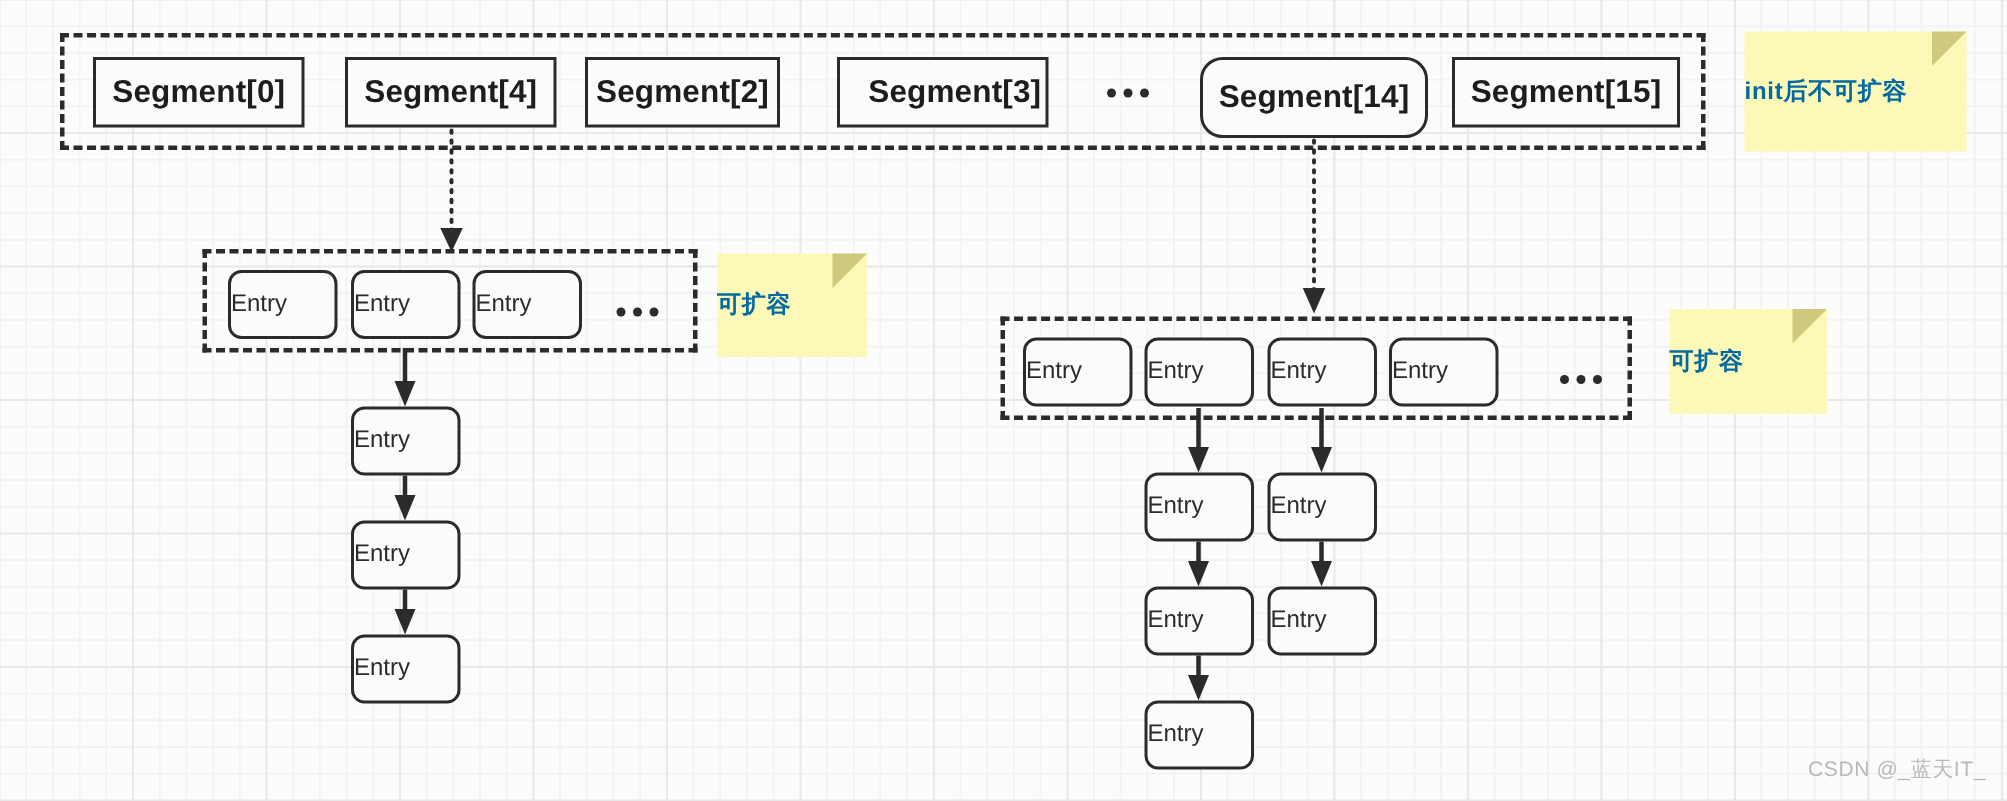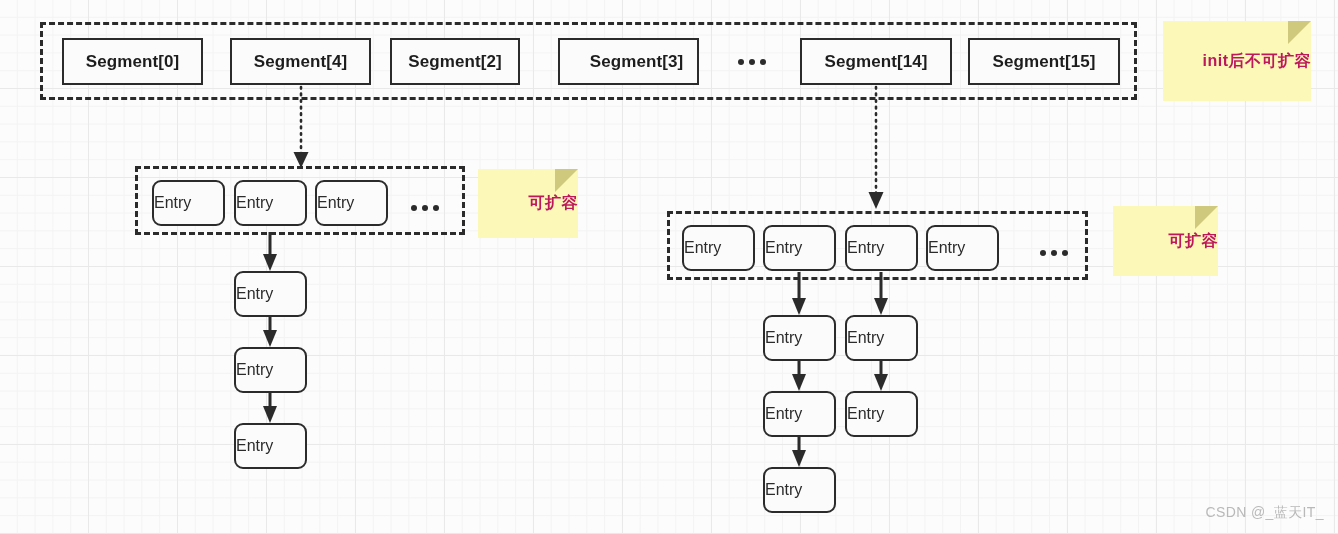--- a/index.html
+++ b/index.html
@@ -35,21 +35,21 @@
 
   
   .segment-box {
     position: absolute;
     box-sizing: border-box;
     background: #fbfbfb;
     border: 2.5px solid #2b2b2b;
     display: flex;
     align-items: center;
     justify-content: center;
-    font-size: 17px;
+    font-size: 21px;
     font-weight: bold;
     color: #1d1d1d;
     letter-spacing: 0.1px;
   }
 
   
   .entry-box {
     position: absolute;
     box-sizing: border-box;
     background: #fbfbfb;
@@ -77,24 +77,24 @@
     border-radius: 50%;
     background: #2b2b2b;
   }
 
   
   .sticky {
     position: absolute;
     background: #fbf8b8;
     display: flex;
     align-items: center;
-    justify-content: flex-end;
+    justify-content: flex-start;
     font-size: 16px;
     font-weight: bold;
-    color: #be185d;
+    color: #0369a1;
     box-sizing: border-box;
     letter-spacing: 0.5px;
   }
   .sticky .fold-tri {
     position: absolute;
     top: 0;
     right: 0;
     width: 0;
     height: 0;
     border-style: solid;
@@ -198,21 +198,21 @@
   <div class="segment-box" style="left:558px; top:38px; width:141px; height:47px;padding-left:16px;">
     <span>Segment[3]</span>
   </div>
 
   <div class="ellipsis" style="left:738px; top:59px;">
     <i></i>
       <i></i>
       <i></i>
   </div>
 
-  <div class="segment-box" style="left:800px; top:38px; width:152px; height:47px;">
+  <div class="segment-box" style="left:800px; top:38px; width:152px; height:54px;border-radius:15px;">
     <span>Segment[14]</span>
   </div>
   <div class="segment-box" style="left:968px; top:38px; width:152px; height:47px;">
     <span>Segment[15]</span>
   </div>
 
   <div class="sticky" style="left:1163px; top:21px; width:148px; height:80px;">
     <span class="fold-tri"></span>
     <span>init后不可扩容</span>
   </div>

